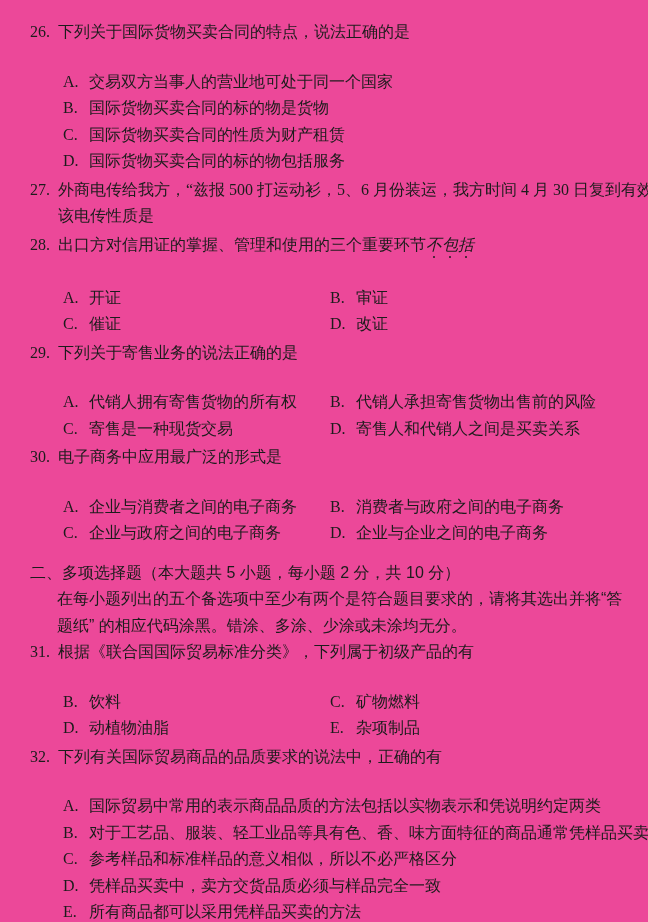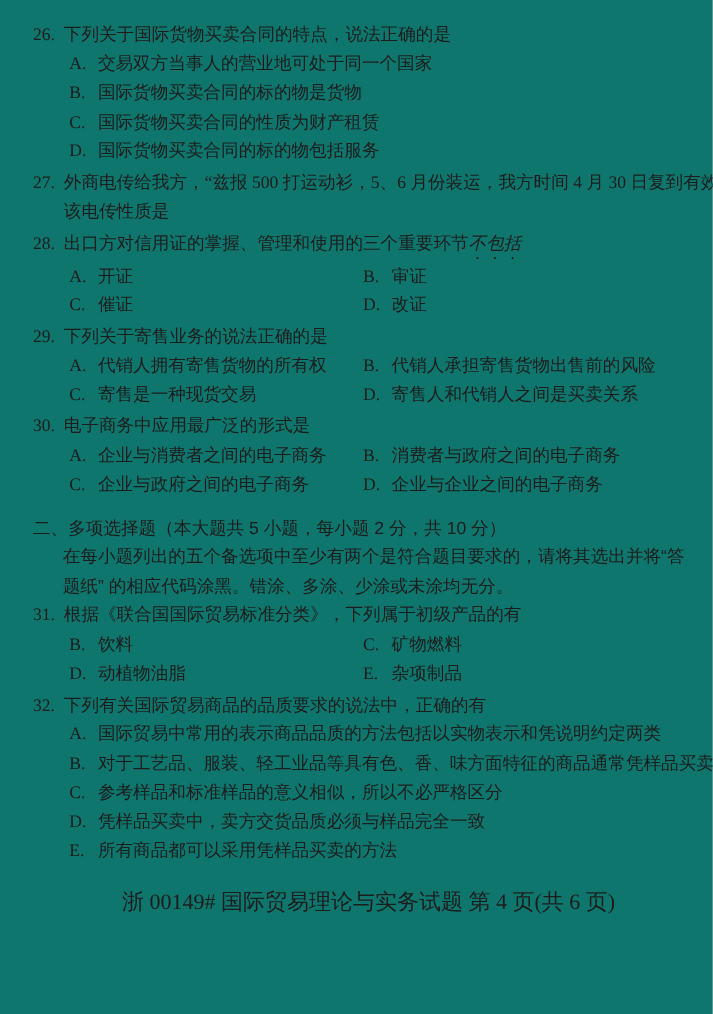--- a/index.html
+++ b/index.html
@@ -1,35 +1,35 @@
 <!DOCTYPE html>
 <html><head>
 <meta charset="utf-8">
 <style>
   html, body { margin: 0; padding: 0; background: #e9e9e9; }
   .page {
     position: relative;
     width: 648px;
     height: 922px;
     margin: 0 auto;
-    background: #0f766e;
+    background: #ec4899;
     color: #1c1c1c;
     font-family: "Liberation Serif", serif;
     font-size: 16px;
     line-height: 26.5px;
     box-sizing: border-box;
     padding: 19px 8px 0 30px;
     overflow: hidden;
   }
   .question { position: relative; }
   .question + .question { margin-top: 2px; }
   .stem { position: relative; padding-left: 28px; }
   .stem-line { white-space: nowrap; }
   .qnum { position: absolute; left: 0; top: 0; }
-  .options { padding-left: 33px; }
+  .options { padding-left: 33px; margin-top: 23px; }
   .options.cols2 { display: grid; grid-template-columns: 267px auto; }
   .opt { white-space: nowrap; }
   .letter { display: inline-block; width: 26px; }
   .emph {
     -webkit-text-emphasis: filled dot;
     -webkit-text-emphasis-position: under right;
     text-emphasis: filled dot;
     text-emphasis-position: under right;
     font-style: italic;
   }

